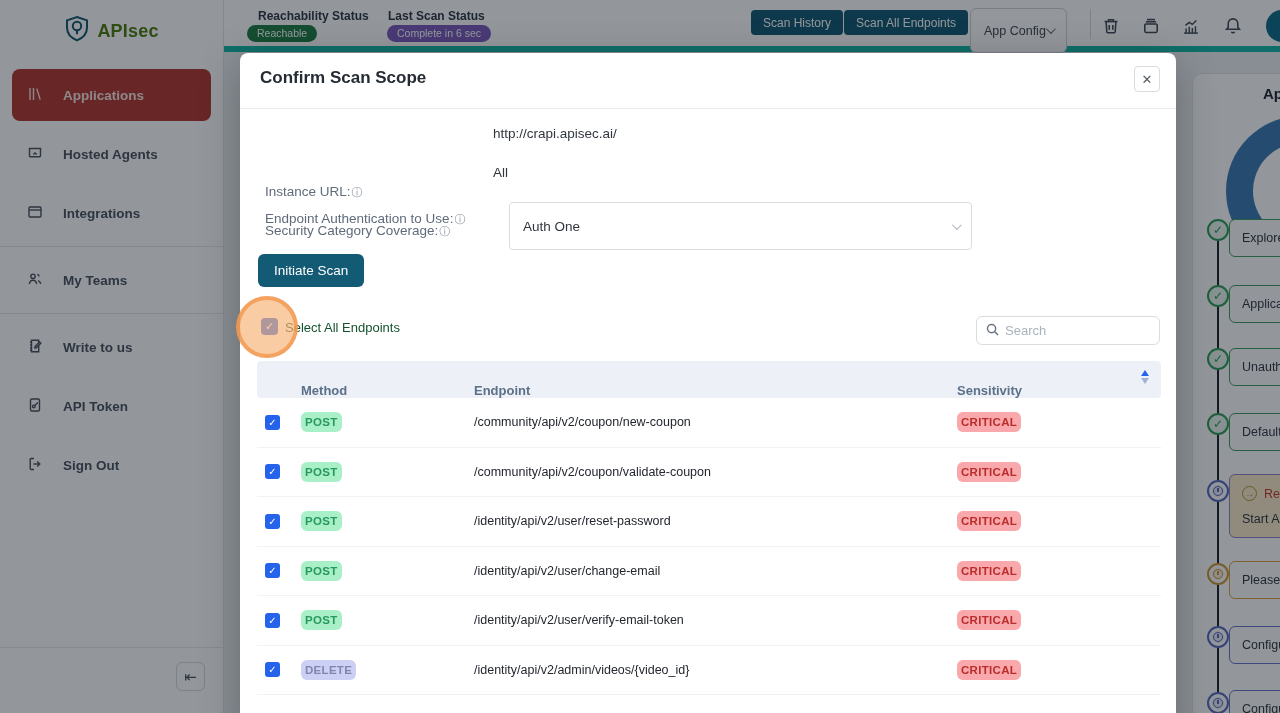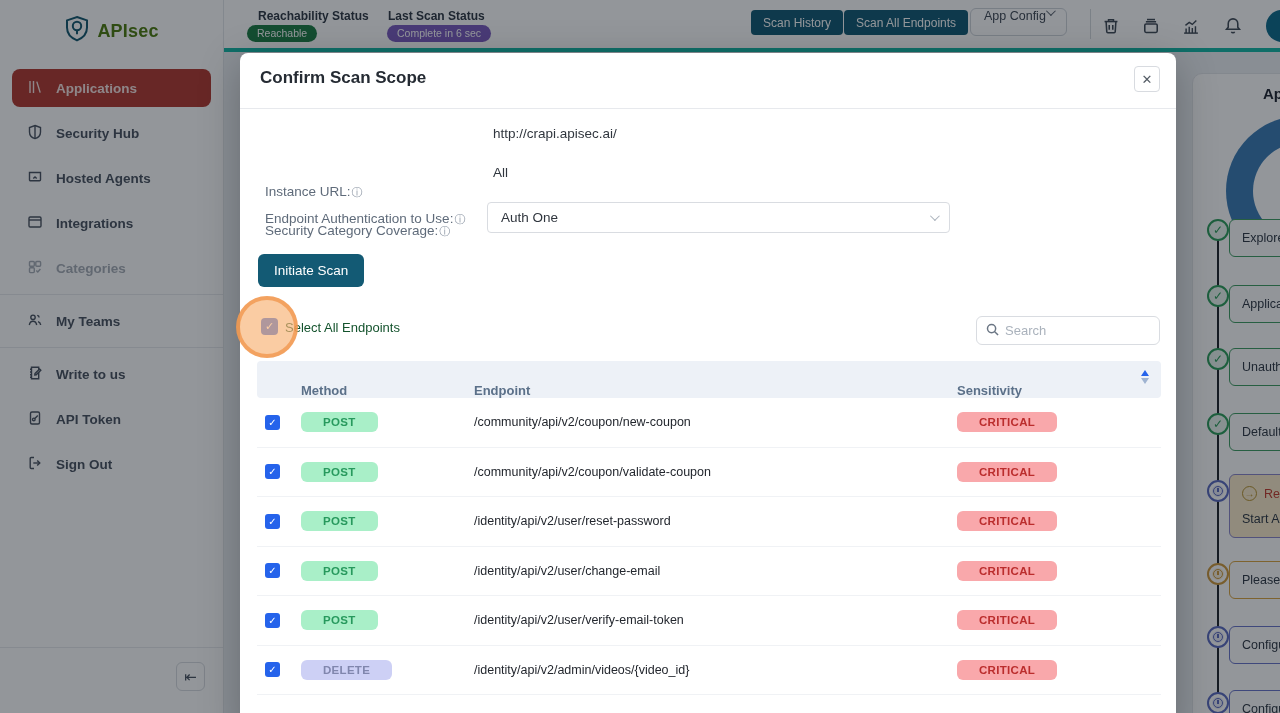--- a/index.html
+++ b/index.html
@@ -6,36 +6,36 @@
   html,body { width:1280px; height:713px; overflow:hidden; }
   body { font-family:"Liberation Sans", sans-serif; background:#eef0f4; position:relative; }
 
   
   .stage { position:absolute; inset:0; }
 
   
   .sidebar { position:absolute; left:0; top:0; width:224px; height:713px; background:#ffffff; border-right:1px solid #e3e6ea; }
   .logo { display:flex; align-items:center; justify-content:center; gap:7px; height:62px; }
   .logo-text { font-size:18px; font-weight:bold; color:#4d7c0f; letter-spacing:.2px; }
-  .nav-item { display:flex; align-items:center; gap:13px; height:38px; margin:7px 12px; padding:0 15px; border-radius:8px; color:#4a5360; font-size:13.5px; font-weight:bold; cursor:pointer; }
+  .nav-item { display:flex; align-items:center; gap:20px; height:52px; margin:7px 12px; padding:0 15px; border-radius:8px; color:#4a5360; font-size:13.5px; font-weight:bold; cursor:pointer; }
   .nav-item svg { flex:0 0 auto; }
   .nav-item.active { background:#b23a30; color:#f6e3e0; }
   .nav-item.disabled { color:#a7adb6; }
   .side-div { height:1px; background:#e8eaee; margin:4px 0; }
   .collapse-row { position:absolute; bottom:0; left:0; right:0; height:66px; border-top:1px solid #e8eaee; }
   .collapse-btn { position:absolute; right:18px; top:14px; width:29px; height:29px; border:1px solid #d8dbe0; border-radius:6px; background:#fff; color:#4a5360; font-size:15px; display:flex; align-items:center; justify-content:center; cursor:pointer; }
 
   
-  .topbar { position:absolute; left:224px; top:0; right:0; height:52px; background:#ffffff; border-bottom:4px solid #14b8a6; }
+  .topbar { position:absolute; left:224px; top:0; right:0; height:52px; background:#ffffff; border-bottom:6px solid #14b8a6; }
   .tb-label { position:absolute; font-size:12px; font-weight:bold; color:#2f3844; }
   .badge { position:absolute; font-size:10.5px; color:#fff; padding:2px 10px 3px; border-radius:9px; }
   .badge-green { background:#1e7e45; }
   .badge-purple { background:#7c5cbf; }
   .tb-btn { position:absolute; top:10px; height:25px; background:#135a74; color:#fff; border:none; border-radius:4px; font-size:12px; font-family:inherit; padding:0 12px; cursor:pointer; }
-  .tb-config { position:absolute; top:8px; height:28px; border:1px solid #cfd4da; background:#fff; border-radius:6px; font-size:12.5px; color:#3f4854; display:flex; align-items:flex-start; padding:0 13px; cursor:pointer; }
+  .tb-config { position:absolute; top:8px; height:45px; border:1px solid #cfd4da; background:#fff; border-radius:6px; font-size:12.5px; color:#3f4854; display:flex; align-items:center; padding:0 13px; cursor:pointer; }
   .chev { width:7px; height:7px; border-right:1.6px solid #5b6470; border-bottom:1.6px solid #5b6470; transform:rotate(45deg) translateY(-2px); }
   .tb-vdiv { position:absolute; left:866px; top:9px; height:30px; width:1px; background:#d5d9de; }
   .tb-icon { position:absolute; top:16px; width:20px; height:20px; color:#414b57; cursor:pointer; }
   .avatar { position:absolute; left:1042px; top:10px; width:32px; height:32px; border-radius:50%; background:#0e6b8c; }
 
   
   .rcard { position:absolute; left:1192px; top:73px; width:330px; height:660px; background:#ffffff; border:1px solid #e3e6ea; border-radius:10px; }
   .rcard-title { position:absolute; left:70px; top:11px; font-size:15px; font-weight:bold; color:#1f2430; }
   .gauge { position:absolute; left:33px; top:42px; width:150px; height:150px; border-radius:50%; border:27px solid #3c7cb5; border-right-color:transparent; border-bottom-color:transparent; }
   .tl-line { position:absolute; left:24px; top:155px; width:2px; height:485px; background:#20262e; }
@@ -58,38 +58,38 @@
   .overlay { position:absolute; inset:0; background:rgba(10,16,26,0.44); z-index:40; }
 
   
   .modal { position:absolute; left:240px; top:53px; width:936px; height:680px; background:#fff; border-radius:8px; box-shadow:0 10px 40px rgba(0,0,0,.25); z-index:50; }
   .m-head { position:relative; height:56px; border-bottom:1px solid #e7e9ed; }
   .m-title { position:absolute; left:20px; top:15px; font-size:17px; font-weight:bold; color:#252b33; }
   .m-close { position:absolute; right:16px; top:13px; width:26px; height:26px; border:1px solid #d8dbe0; border-radius:4px; background:#fff; color:#555d66; font-size:13px; display:flex; align-items:center; justify-content:center; cursor:pointer; }
   .f-label { position:absolute; left:25px; font-size:13.5px; color:#5f6b7a; }
   .info { font-size:11px; color:#8a94a2; margin-left:1px; }
   .f-value { position:absolute; left:253px; font-size:13.5px; color:#30363e; }
-  .f-select { position:absolute; left:247px; top:149px; width:463px; height:31px; border:1px solid #d9dce1; border-radius:4px; background:#fff; font-size:13.5px; color:#30363e; display:flex; align-items:center; justify-content:space-between; padding:0 12px 0 13px; cursor:pointer; }
+  .f-select { position:absolute; left:269px; top:149px; width:463px; height:48px; border:1px solid #d9dce1; border-radius:4px; background:#fff; font-size:13.5px; color:#30363e; display:flex; align-items:center; justify-content:space-between; padding:0 12px 0 13px; cursor:pointer; }
   .f-select .chev { border-color:#aab2bc; }
   .m-initiate { position:absolute; left:18px; top:201px; height:33px; padding:0 16px; background:#135a74; color:#fff; border:none; border-radius:6px; font-size:13.5px; font-family:inherit; cursor:pointer; }
   .selall-cb { position:absolute; left:21px; top:265px; width:17px; height:17px; border-radius:4px; background:#2563eb; color:#fff; font-size:11px; display:flex; align-items:center; justify-content:center; cursor:pointer; }
   .selall-label { position:absolute; left:45px; top:267px; font-size:13px; color:#14532d; }
   .m-search { position:absolute; left:736px; top:263px; width:184px; height:29px; border:1px solid #d9dce1; border-radius:6px; display:flex; align-items:center; padding:0 9px; gap:6px; background:#fff; }
   .m-search input { border:none; outline:none; width:100%; font-size:13px; font-family:inherit; color:#30363e; }
   .m-search input::placeholder { color:#aab2bc; }
 
   .table { position:absolute; left:17px; top:308px; width:904px; }
   .t-head { height:37px; background:#edf1f7; border-radius:4px; display:flex; align-items:flex-end; font-size:13px; font-weight:bold; color:#5b7089; position:relative; }
   .t-row { height:49.5px; display:flex; align-items:center; border-bottom:1px solid #f0f2f5; background:#fff; }
   .c1 { width:44px; padding-left:8px; }
   .c2 { width:173px; }
   .c3 { flex:1; }
   .c4 { width:204px; }
   .row-cb { width:15px; height:15px; border-radius:3px; background:#2563eb; color:#fff; font-size:10px; display:flex; align-items:center; justify-content:center; cursor:pointer; }
-  .pill { display:inline-block; font-size:11.5px; font-weight:bold; padding:4px 22px; border-radius:6px; letter-spacing:.3px; }
+  .pill { display:inline-block; font-size:11.5px; font-weight:bold; padding:4px 4px; border-radius:6px; letter-spacing:.3px; }
   .m-post { background:#a9efc8; color:#27995d; }
   .m-delete { background:#cdd0f5; color:#8086ad; }
   .sens { background:#f9a8ab; color:#bb2d2d; }
   .ep { font-size:12.5px; color:#23272e; }
   .sorter { position:absolute; right:12px; top:9px; display:flex; flex-direction:column; gap:2px; cursor:pointer; }
   .tri-up { width:0; height:0; border-left:4.5px solid transparent; border-right:4.5px solid transparent; border-bottom:6px solid #2563eb; }
   .tri-dn { width:0; height:0; border-left:4.5px solid transparent; border-right:4.5px solid transparent; border-top:6px solid #9fb3d1; }
 
   
   .click-ring { position:absolute; left:236px; top:296px; width:62px; height:62px; border-radius:50%; background:rgba(247,177,116,0.66); border:4px solid rgba(240,148,74,0.75); z-index:60; pointer-events:none; }
@@ -112,47 +112,31 @@
     </div>
 
     <div class="nav-item active">
       <span><svg width="16" height="16" viewBox="0 0 16 16" fill="none" stroke="currentColor" stroke-width="1.4">
             <path d="M3 2v12M6.5 2v12M9.8 2.6l3.4 11"></path>
           </svg></span>
       <span>Applications</span>
     </div>
     <div class="nav-item">
       <span><svg width="16" height="16" viewBox="0 0 16 16" fill="none" stroke="currentColor" stroke-width="1.4">
-            <path d="M8 1.5l5.5 2v4.5c0 3.6-3.1 5.9-5.5 6.6-2.4-.7-5.5-3-5.5-6.6V3.5z"></path>
-            <path d="M8 1.5v13"></path>
-          </svg></span>
-      <span>Security Hub</span>
-    </div>
-    <div class="nav-item">
-      <span><svg width="16" height="16" viewBox="0 0 16 16" fill="none" stroke="currentColor" stroke-width="1.4">
             <path d="M2.5 3.5h11v7.2a1 1 0 0 1-1 1h-9a1 1 0 0 1-1-1z"></path>
             <path d="M6.3 9.6l1.7-1.7 1.7 1.7"></path>
           </svg></span>
       <span>Hosted Agents</span>
     </div>
     <div class="nav-item">
       <span><svg width="16" height="16" viewBox="0 0 16 16" fill="none" stroke="currentColor" stroke-width="1.4">
             <rect x="2" y="3" width="12" height="10" rx="1.2"></rect>
             <path d="M2 6h12"></path>
           </svg></span>
       <span>Integrations</span>
-    </div>
-    <div class="nav-item disabled">
-      <span><svg width="16" height="16" viewBox="0 0 16 16" fill="none" stroke="currentColor" stroke-width="1.4">
-            <rect x="2.5" y="2.5" width="4.8" height="4.8" rx="1"></rect>
-            <rect x="8.8" y="2.5" width="4.8" height="4.8" rx="1"></rect>
-            <rect x="2.5" y="8.8" width="4.8" height="4.8" rx="1"></rect>
-            <path d="M9.3 11.4l1.5 1.6 2.6-3"></path>
-          </svg></span>
-      <span>Categories</span>
     </div>
     <div class="side-div"></div>
     <div class="nav-item">
       <span><svg width="16" height="16" viewBox="0 0 16 16" fill="none" stroke="currentColor" stroke-width="1.4">
             <circle cx="6" cy="5.3" r="2.2"></circle>
             <path d="M2.3 13c.5-2.6 2-3.7 3.7-3.7s3.2 1.1 3.7 3.7"></path>
             <path d="M10.2 3.4c1 .1 1.9 1 1.9 2.1"></path>
             <path d="M11 9.6c1.6.4 2.4 1.5 2.7 3.4"></path>
           </svg></span>
       <span>My Teams</span>

